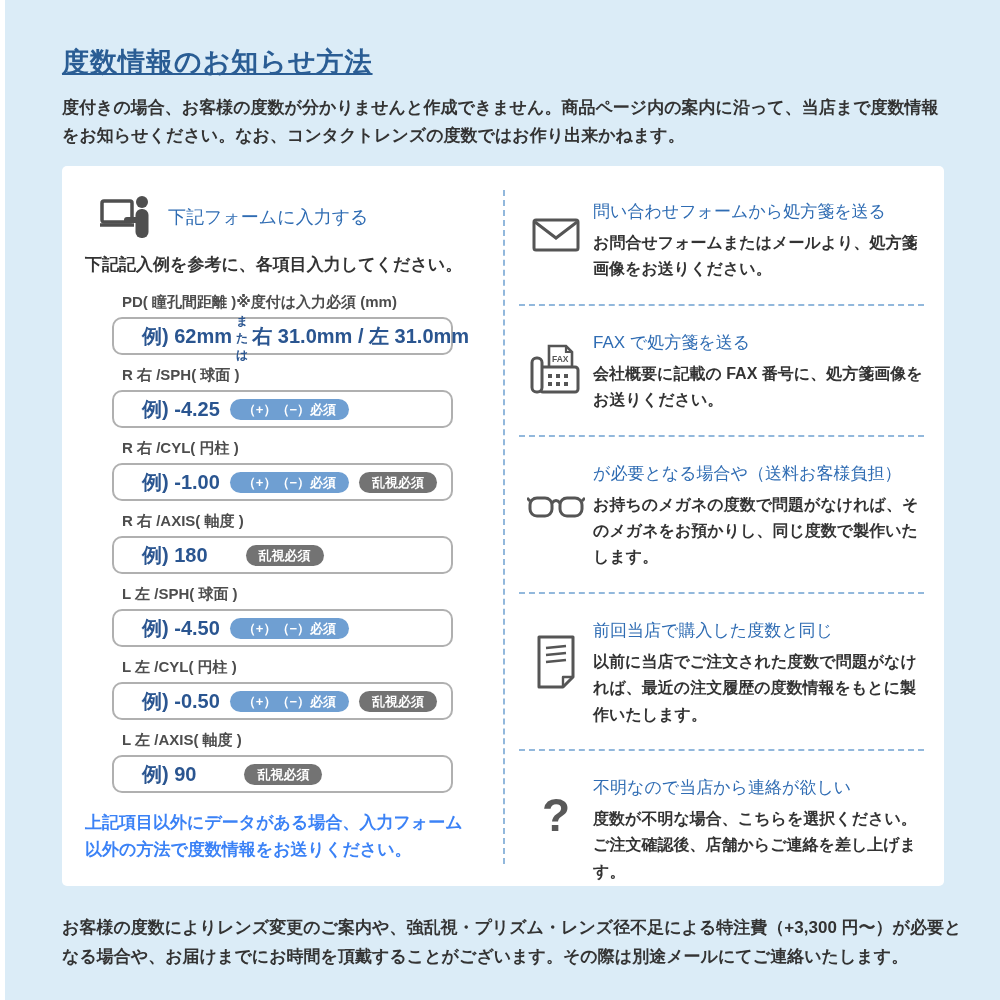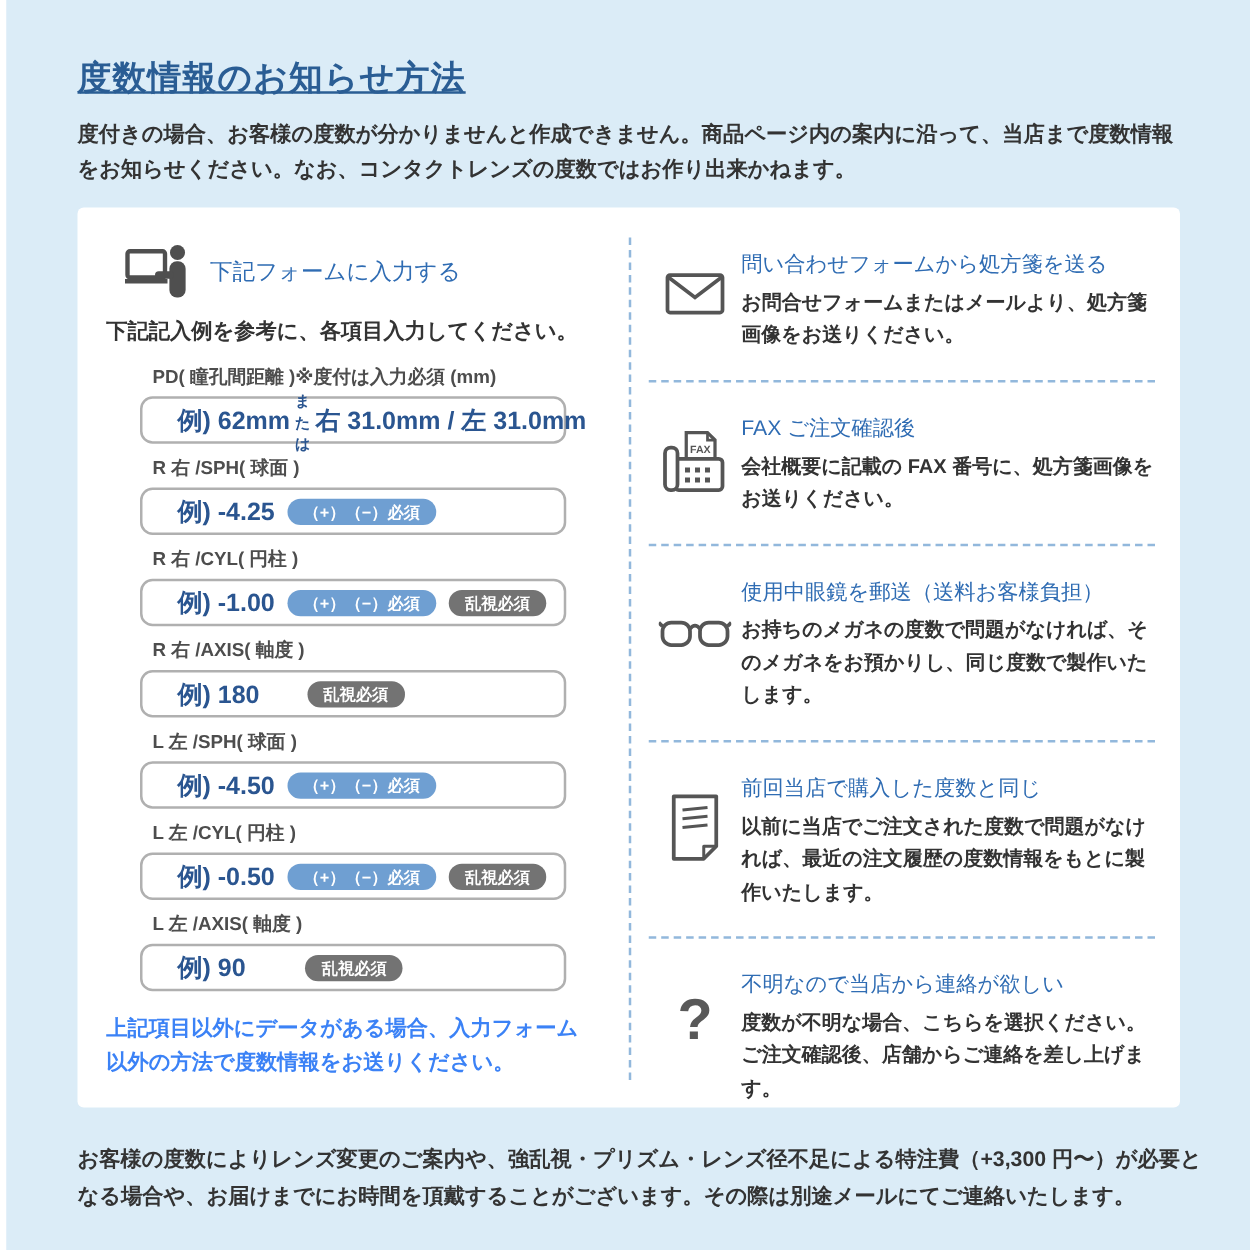--- a/index.html
+++ b/index.html
@@ -197,38 +197,38 @@
               <rect x="19" y="33" width="4" height="4" fill="#555"></rect>
                 <rect x="27" y="33" width="4" height="4" fill="#555"></rect>
                 <rect x="35" y="33" width="4" height="4" fill="#555"></rect>
               <rect x="19" y="41" width="4" height="4" fill="#555"></rect>
                 <rect x="27" y="41" width="4" height="4" fill="#555"></rect>
                 <rect x="35" y="41" width="4" height="4" fill="#555"></rect>
               <rect x="3" y="17" width="10" height="34" rx="4.5" fill="#fff" stroke="#555" stroke-width="3"></rect>
             </svg>
           </div>
           <div class="text-col">
-            <div class="contact-title">FAX ご注文確認後</div>
+            <div class="contact-title">FAX で処方箋を送る</div>
             <div class="contact-body">会社概要に記載の FAX 番号に、処方箋画像をお送りください。</div>
           </div>
         </div>
         <div class="h-divider"></div>
 
         <div class="contact-item">
           <div class="icon-col" style="padding-top:32px;">
             <svg width="58" height="26" viewBox="0 0 58 26">
               <rect x="3" y="4" width="22" height="18" rx="7" class="st"></rect>
               <rect x="33" y="4" width="22" height="18" rx="7" class="st"></rect>
               <path d="M25 9 Q29 4 33 9" class="st"></path>
               <line x1="0" y1="4" x2="3" y2="7" class="st"></line>
               <line x1="58" y1="4" x2="55" y2="7" class="st"></line>
             </svg>
           </div>
           <div class="text-col">
-            <div class="contact-title">使用中眼鏡を郵送（送料お客様負担）</div>
+            <div class="contact-title">が必要となる場合や（送料お客様負担）</div>
             <div class="contact-body">お持ちのメガネの度数で問題がなければ、そのメガネをお預かりし、同じ度数で製作いたします。</div>
           </div>
         </div>
         <div class="h-divider"></div>
 
         <div class="contact-item">
           <div class="icon-col" style="padding-top:16px;">
             <svg width="44" height="54" viewBox="0 0 44 54">
               <path d="M5 2 H39 V42 L29 52 H5 Z" fill="none" stroke="#555" stroke-width="3" stroke-linejoin="round"></path>
               <path d="M39 42 H29 V52" fill="none" stroke="#555" stroke-width="2.4" stroke-linejoin="round"></path>

